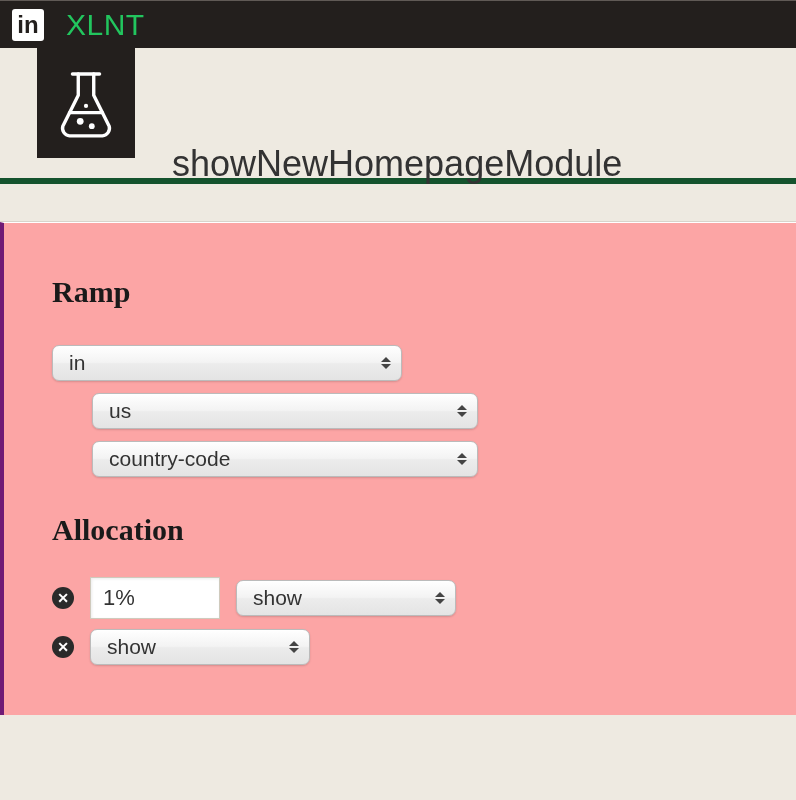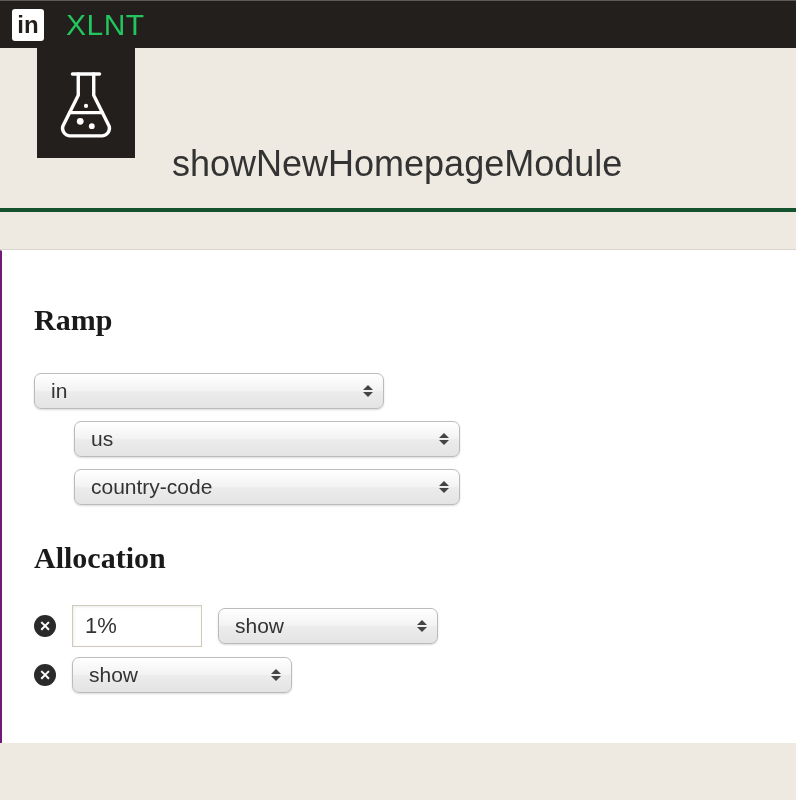--- a/index.html
+++ b/index.html
@@ -32,22 +32,22 @@
     .app-name {
       font-family: Arial, Helvetica, sans-serif;
       font-weight: 300;
       font-size: 30px;
       color: #22c55e;
       letter-spacing: 0.5px;
     }
     
     .page-strip {
       background: #eeeae1;
-      height: 164px;
-      border-bottom: 4px solid #14532d;
+      height: 136px;
+      border-bottom: 6px solid #14532d;
       position: relative;
     }
     .experiment-icon {
       position: absolute;
       top: 0; left: 37px;
       width: 98px; height: 110px;
       background: #231f1d;
       display: flex; align-items: center; justify-content: center;
     }
     .experiment-icon svg { width: 58px; height: 70px; }
@@ -60,24 +60,24 @@
       font-size: 36px;
       color: #333;
     }
     .subbar {
       height: 38px;
       background: #eeeae1;
       border-bottom: 1px solid #d8d4cb;
     }
     
     .content {
-      padding: 52px 40px 40px 32px;
-      background: #ffffff;
+      padding: 52px 40px 40px 48px;
+      background: #fca5a5;
       border-top: 1px solid #fff;
-      border-left: 2px solid #701a75;
+      border-left: 4px solid #701a75;
     }
     .section-heading {
       font-family: Georgia, serif;
       font-weight: 700;
       font-size: 30px;
       color: #1a1a1a;
       margin-bottom: 36px;
     }
     .section-heading.allocation { margin-top: 36px; margin-bottom: 30px; }
     

